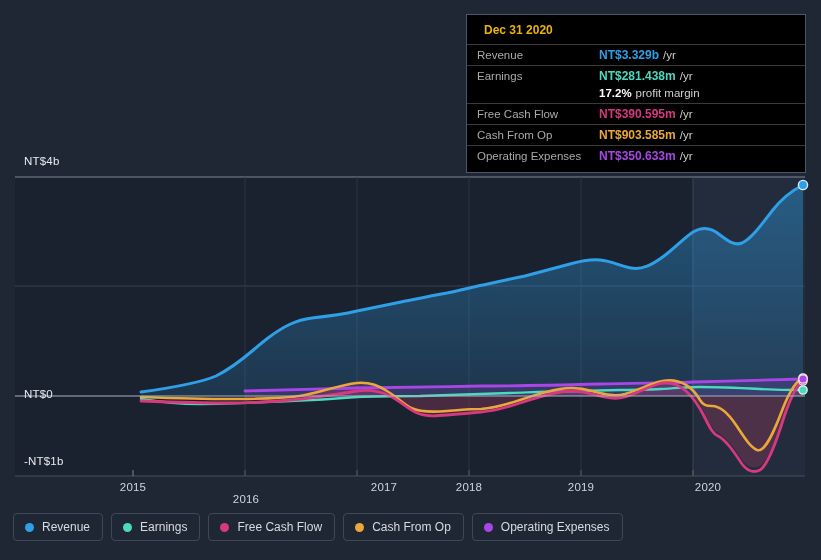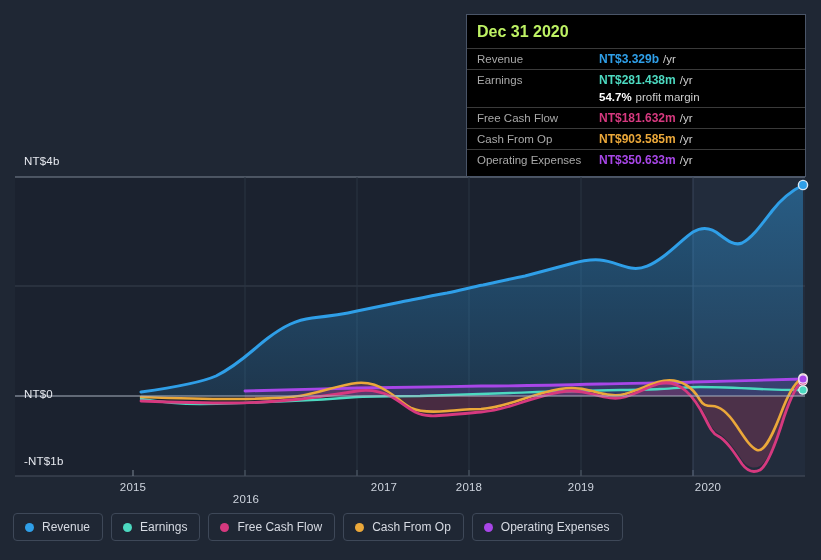--- a/index.html
+++ b/index.html
@@ -33,24 +33,24 @@
   #tooltip {
     position: absolute;
     left: 466px; top: 14px;
     width: 340px;
     background: #000;
     border: 1px solid #4a5568;
     padding: 8px 0 6px 0;
     font-size: 11.5px;
   }
   #tooltip .tt-date {
-    color: #bef264;
+    color: #eab308;
     font-weight: bold;
-    font-size: 16px;
-    padding: 0 10px 7px 10px;
+    font-size: 12px;
+    padding: 0 10px 7px 17px;
   }
   .tt-row {
     display: flex;
     align-items: baseline;
     border-top: 1px solid #3a3a3a;
     padding: 3px 10px 3px 10px;
     min-height: 17px;
   }
   .tt-row.no-rule { border-top: none; padding-top: 1px; }
   .tt-key {
@@ -213,27 +213,27 @@
     </div>
 
     <div class="tt-row">
       <span class="tt-key">Earnings</span>
       <span class="tt-val" style="color:#4cd9c0">NT$281.438m</span>
       <span class="tt-suffix">/yr</span>
     </div>
 
     <div class="tt-row no-rule">
       <span class="tt-key"></span>
-      <span class="tt-margin-num">54.7%</span>
+      <span class="tt-margin-num">17.2%</span>
       <span class="tt-suffix">profit margin</span>
     </div>
 
     <div class="tt-row">
       <span class="tt-key">Free Cash Flow</span>
-      <span class="tt-val" style="color:#d6397f">NT$181.632m</span>
+      <span class="tt-val" style="color:#d6397f">NT$390.595m</span>
       <span class="tt-suffix">/yr</span>
     </div>
 
     <div class="tt-row">
       <span class="tt-key">Cash From Op</span>
       <span class="tt-val" style="color:#eba83a">NT$903.585m</span>
       <span class="tt-suffix">/yr</span>
     </div>
 
     <div class="tt-row">

